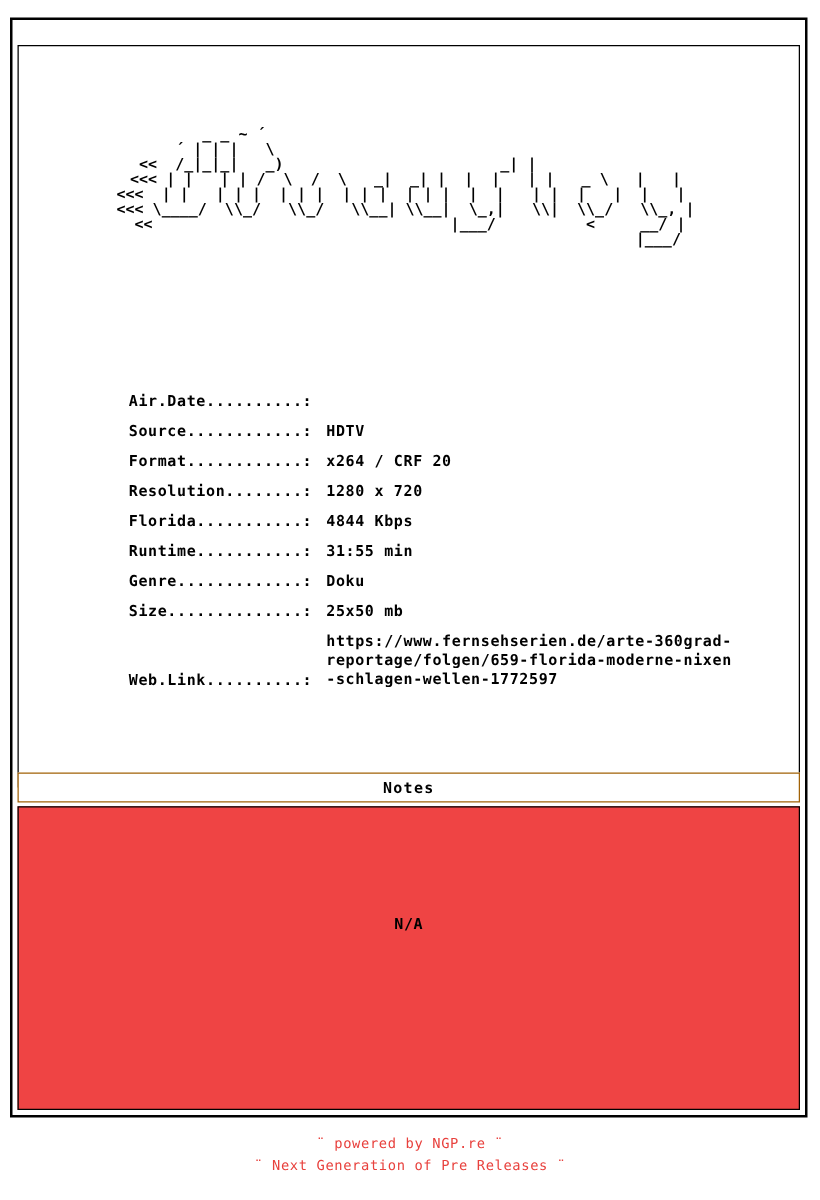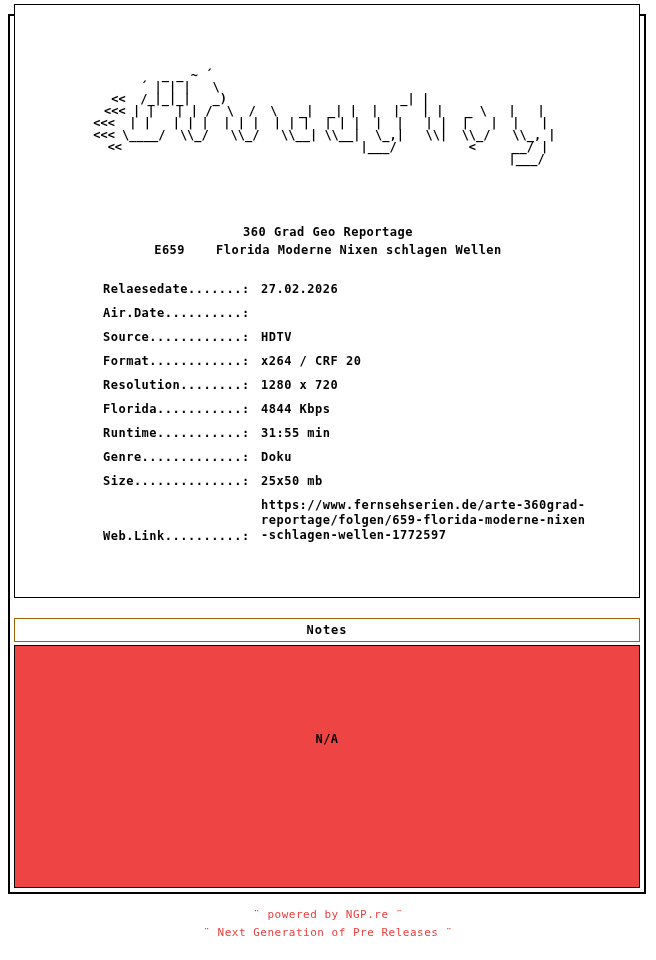--- a/index.html
+++ b/index.html
@@ -26,21 +26,21 @@
     left: 8px;
     top: 14px;
     width: 638px;
     height: 880px;
     border: 2px solid #000;
     box-sizing: border-box;
   }
   .inner-top {
     position: absolute;
     left: 14px;
-    top: 4px;
+    top: 36px;
     width: 626px;
     height: 594px;
     border: 1px solid #000;
     box-sizing: border-box;
     background: #fff;
   }
   .notes-bar {
     position: absolute;
     left: 14px;
     top: 618px;
@@ -166,34 +166,22 @@
 
     <div class="ascii-logo">         _ _ ~ ´                                                
       ´ | | |   \                                               
   &lt;&lt;  /_|_|_|   _)                        _| |                  
  &lt;&lt;&lt; | |   | | /  \  /  \   _|  _| |  |  |   | |   _ \   |   |  
 &lt;&lt;&lt;  | |   | | |  | | |  | | |  | | |  |  |   | |  |   |  |   |  
  &lt;&lt;&lt; \____/  \\_/   \\_/   \\__| \\__|  \_,|   \\|  \\_/   \\_, |  
   &lt;&lt;                                 |___/          &lt;     __/ |  
                                                           |___/   </div>
 
-    <div class="title-block">
-      <div>360 Grad Geo Reportage</div>
-      <div>
-        <span>E659</span>
-        <span>&nbsp;&nbsp;</span>
-        <span>Florida Moderne Nixen schlagen Wellen</span>
-      </div>
-    </div>
 
     <div class="info-list">
-      <div class="info-row">
-        <span class="info-key">Relaesedate.......:</span>
-        <span class="info-val">27.02.2026</span>
-      </div>
       <div class="info-row">
         <span class="info-key">Air.Date..........:</span>
       </div>
       <div class="info-row">
         <span class="info-key">Source............:</span>
         <span class="info-val">HDTV</span>
       </div>
       <div class="info-row">
         <span class="info-key">Format............:</span>
         <span class="info-val">x264 / CRF 20</span>

